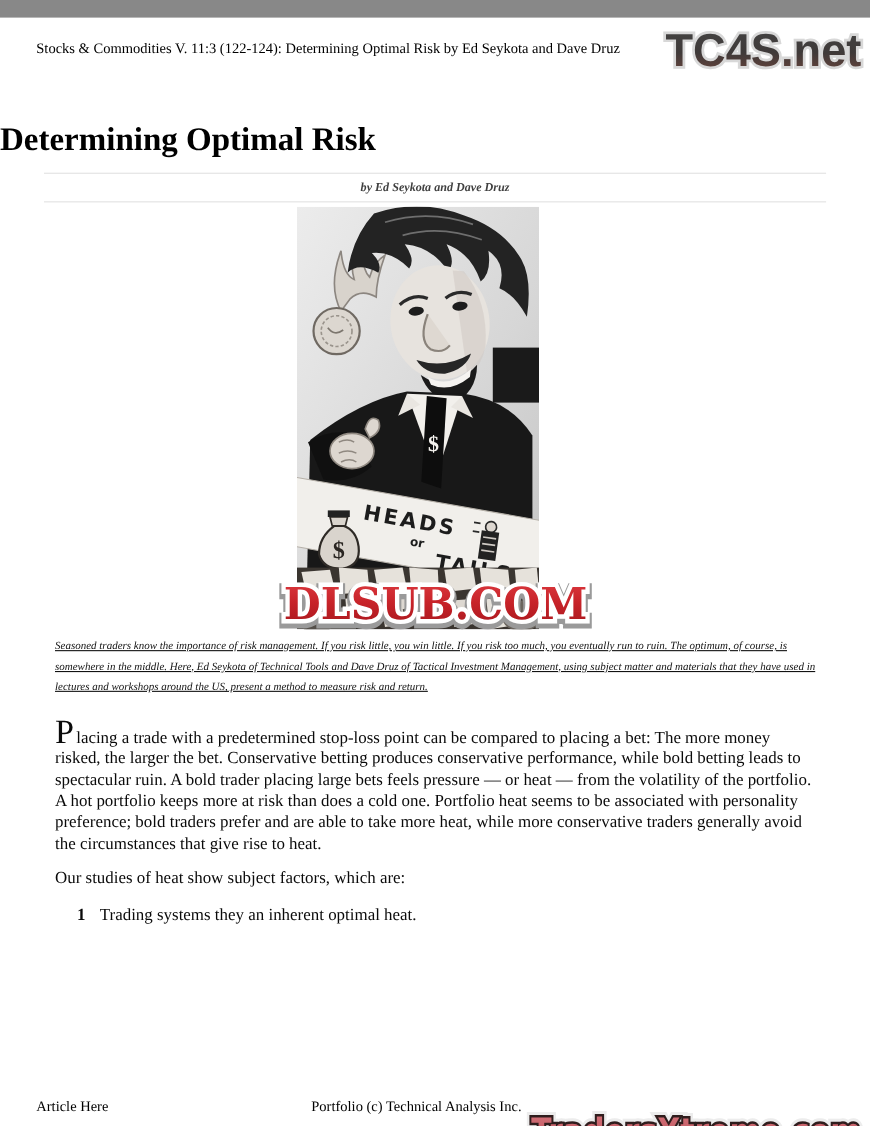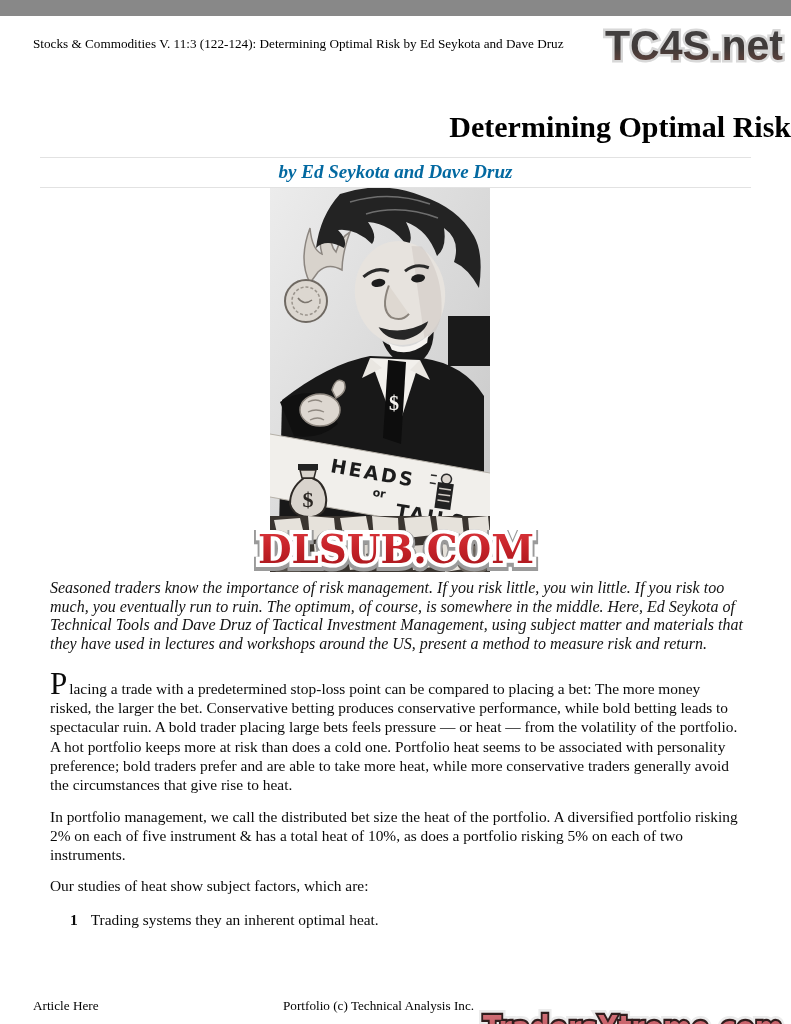--- a/index.html
+++ b/index.html
@@ -3,30 +3,30 @@
 <meta charset="utf-8">
 <style>
   html,body{margin:0;padding:0;background:#888;}
   .page{
     position:relative;width:791px;height:1024px;margin:16px auto;
     background:#ffffff;overflow:hidden;
     font-family:"Liberation Serif","DejaVu Serif",serif;color:#0a0a0a;
   }
   .citation{position:absolute;top:20px;left:33px;font-size:13.2px;color:#000;}
   .tc4s-logo{position:absolute;top:3px;right:3px;}
-  .article-title{position:absolute;top:94px;left:0;right:0;text-align:right;
+  .article-title{position:absolute;top:94px;left:0;right:0;text-align:left;
     font-size:30px;font-weight:bold;color:#000;}
   .byline-block{position:absolute;top:141px;left:40px;right:40px;
     border-top:1px solid #e2e2e2;border-bottom:1px solid #e2e2e2;
     padding:3px 0 4px 0;text-align:center;}
-  .byline{font-size:19px;font-weight:bold;font-style:italic;color:#0369a1;}
+  .byline{font-size:11px;font-weight:bold;font-style:italic;color:#404040;}
   .figure-wrap{position:absolute;top:172px;left:270px;width:220px;height:384px;}
   .watermark{position:absolute;top:504px;left:50%;transform:translateX(-50%);}
   .content{position:absolute;top:563px;left:50px;width:694px;}
-  .abstract{font-style:italic;font-size:16px;line-height:18.7px;margin:0 0 20px 0;color:#121212;}
+  .abstract{font-style:italic;font-size:10px;line-height:18.7px;margin:0 0 20px 0;color:#121212;text-decoration:underline;}
   .para{font-size:15.4px;line-height:19.3px;margin:0 0 12px 0;}
   .dropcap{font-size:31px;line-height:19px;padding-right:2px;}
   .list-item{font-size:15.4px;line-height:19.3px;margin:14px 0 0 20px;}
   .list-num{font-weight:bold;margin-right:13px;}
   .footer-left{position:absolute;left:33px;top:982px;font-size:13.2px;color:#000;}
   .footer-copy{position:absolute;left:283px;top:982px;font-size:13.2px;color:#000;}
   .tx-logo{position:absolute;right:1px;top:986px;}
   svg text{user-select:none;}
 </style>
 </head>
@@ -162,21 +162,20 @@
       </defs>
       <text x="170" y="43" text-anchor="middle" textLength="276" lengthAdjust="spacingAndGlyphs" font-family="DejaVu Serif, serif" font-weight="bold" font-size="40" stroke="#9a9a9a" stroke-width="12" fill="none" paint-order="stroke" transform="translate(0,2)">DLSUB.COM</text>
       <text x="170" y="43" text-anchor="middle" textLength="276" lengthAdjust="spacingAndGlyphs" font-family="DejaVu Serif, serif" font-weight="bold" font-size="40" stroke="#ffffff" stroke-width="8" fill="#ffffff" paint-order="stroke">DLSUB.COM</text>
       <text x="170" y="43" text-anchor="middle" textLength="276" lengthAdjust="spacingAndGlyphs" font-family="DejaVu Serif, serif" font-weight="bold" font-size="40" fill="url(#dlgrad)">DLSUB.COM</text>
     </svg>
   </div>
 
   <div class="content">
     <p class="abstract">Seasoned traders know the importance of risk management. If you risk little, you win little. If you risk too much, you eventually run to ruin. The optimum, of course, is somewhere in the middle. Here, Ed Seykota of Technical Tools and Dave Druz of Tactical Investment Management, using subject matter and materials that they have used in lectures and workshops around the US, present a method to measure risk and return.</p>
     <p class="para"><span class="dropcap">P</span><span>lacing a trade with a predetermined stop-loss point can be compared to placing a bet: The more money risked, the larger the bet. Conservative betting produces conservative performance, while bold betting leads to spectacular ruin. A bold trader placing large bets feels pressure — or heat — from the volatility of the portfolio. A hot portfolio keeps more at risk than does a cold one. Portfolio heat seems to be associated with personality preference; bold traders prefer and are able to take more heat, while more conservative traders generally avoid the circumstances that give rise to heat.</span></p>
-    <p class="para">In portfolio management, we call the distributed bet size the heat of the portfolio. A diversified portfolio risking 2% on each of five instrument &amp; has a total heat of 10%, as does a portfolio risking 5% on each of two instruments.</p>
     <p class="para">Our studies of heat show subject factors, which are:</p>
     <div class="list-item">
       <span class="list-num">1</span><span>Trading systems they an inherent optimal heat.</span>
     </div>
   </div>
 
   <div class="footer-left">Article Here</div>
   <div class="footer-copy">Portfolio (c) Technical Analysis Inc.</div>
 
   <div class="tx-logo">

